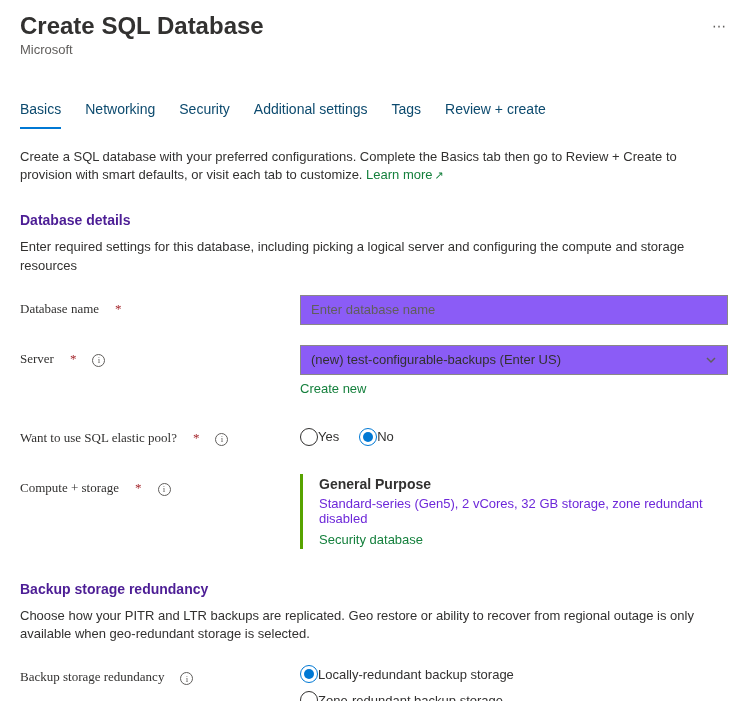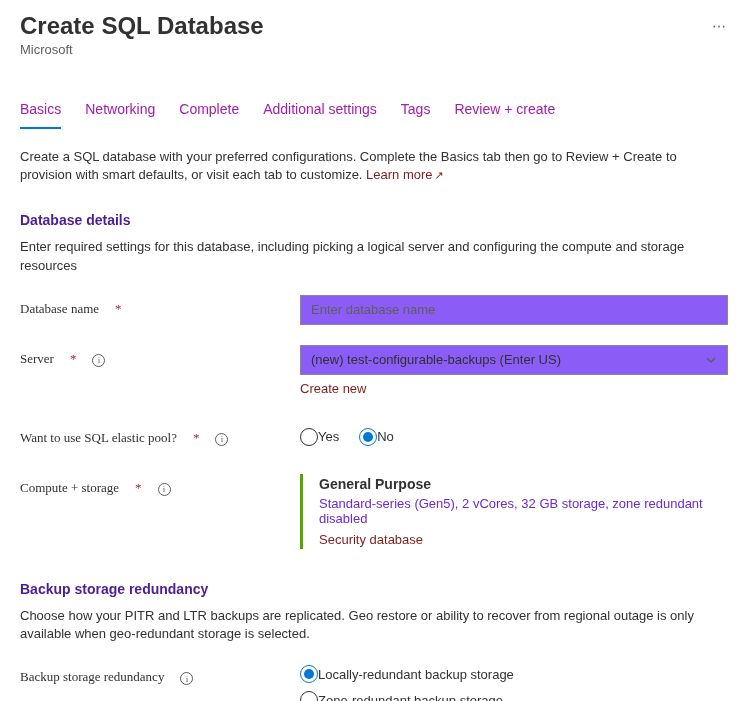--- a/index.html
+++ b/index.html
@@ -17,27 +17,27 @@
     .subtitle { font-size: 13px; color: #605e5c; margin-top: 2px; }
     .tabs {
       display: flex;
       gap: 24px;
       margin-top: 36px;
       border-bottom: 1px solid transparent;
     }
     .tab {
       padding: 8px 0 10px 0;
       font-size: 14px;
-      color: #a21caf;
+      color: #0c4a6e;
       cursor: pointer;
       border-bottom: 2px solid transparent;
     }
     .tab.active { border-bottom: 2px solid #0078d4; font-weight: 400; }
     .intro { margin-top: 18px; font-size: 13px; color: #323130; line-height: 1.4; }
-    .link { color: #7f1d1d; text-decoration: none; cursor: pointer; margin-top: 10px; }
+    .link { color: #15803d; text-decoration: none; cursor: pointer; margin-top: 10px; }
     .ext-icon { font-size: 11px; margin-left: 2px; }
     .section-head { font-size: 14px; font-weight: 600; margin-top: 28px; color: #4c1d95; }
     .section-desc { margin-top: 10px; font-size: 13px; color: #323130; line-height: 1.4; }
     .form-row {
       display: flex;
       align-items: flex-start;
       margin-top: 20px;
     }
     .form-label {
       width: 280px;
@@ -115,21 +115,21 @@
 
 <div class="title-row">
   <h1 class="page-title">Create SQL Database</h1>
   <span class="ellipsis">⋯</span>
 </div>
 <div class="subtitle">Microsoft</div>
 
 <div class="tabs">
   <div class="tab active">Basics</div>
   <div class="tab">Networking</div>
-  <div class="tab">Complete</div>
+  <div class="tab">Security</div>
   <div class="tab">Additional settings</div>
   <div class="tab">Tags</div>
   <div class="tab">Review + create</div>
 </div>
 
 <p class="intro">
   <span>Create a SQL database with your preferred configurations. Complete the Basics tab then go to Review + Create to provision with smart defaults, or visit each tab to customize. </span><a class="link"><span>Learn more</span><span class="ext-icon">↗</span></a>
 </p>
 
 <h2 class="section-head">Database details</h2>

